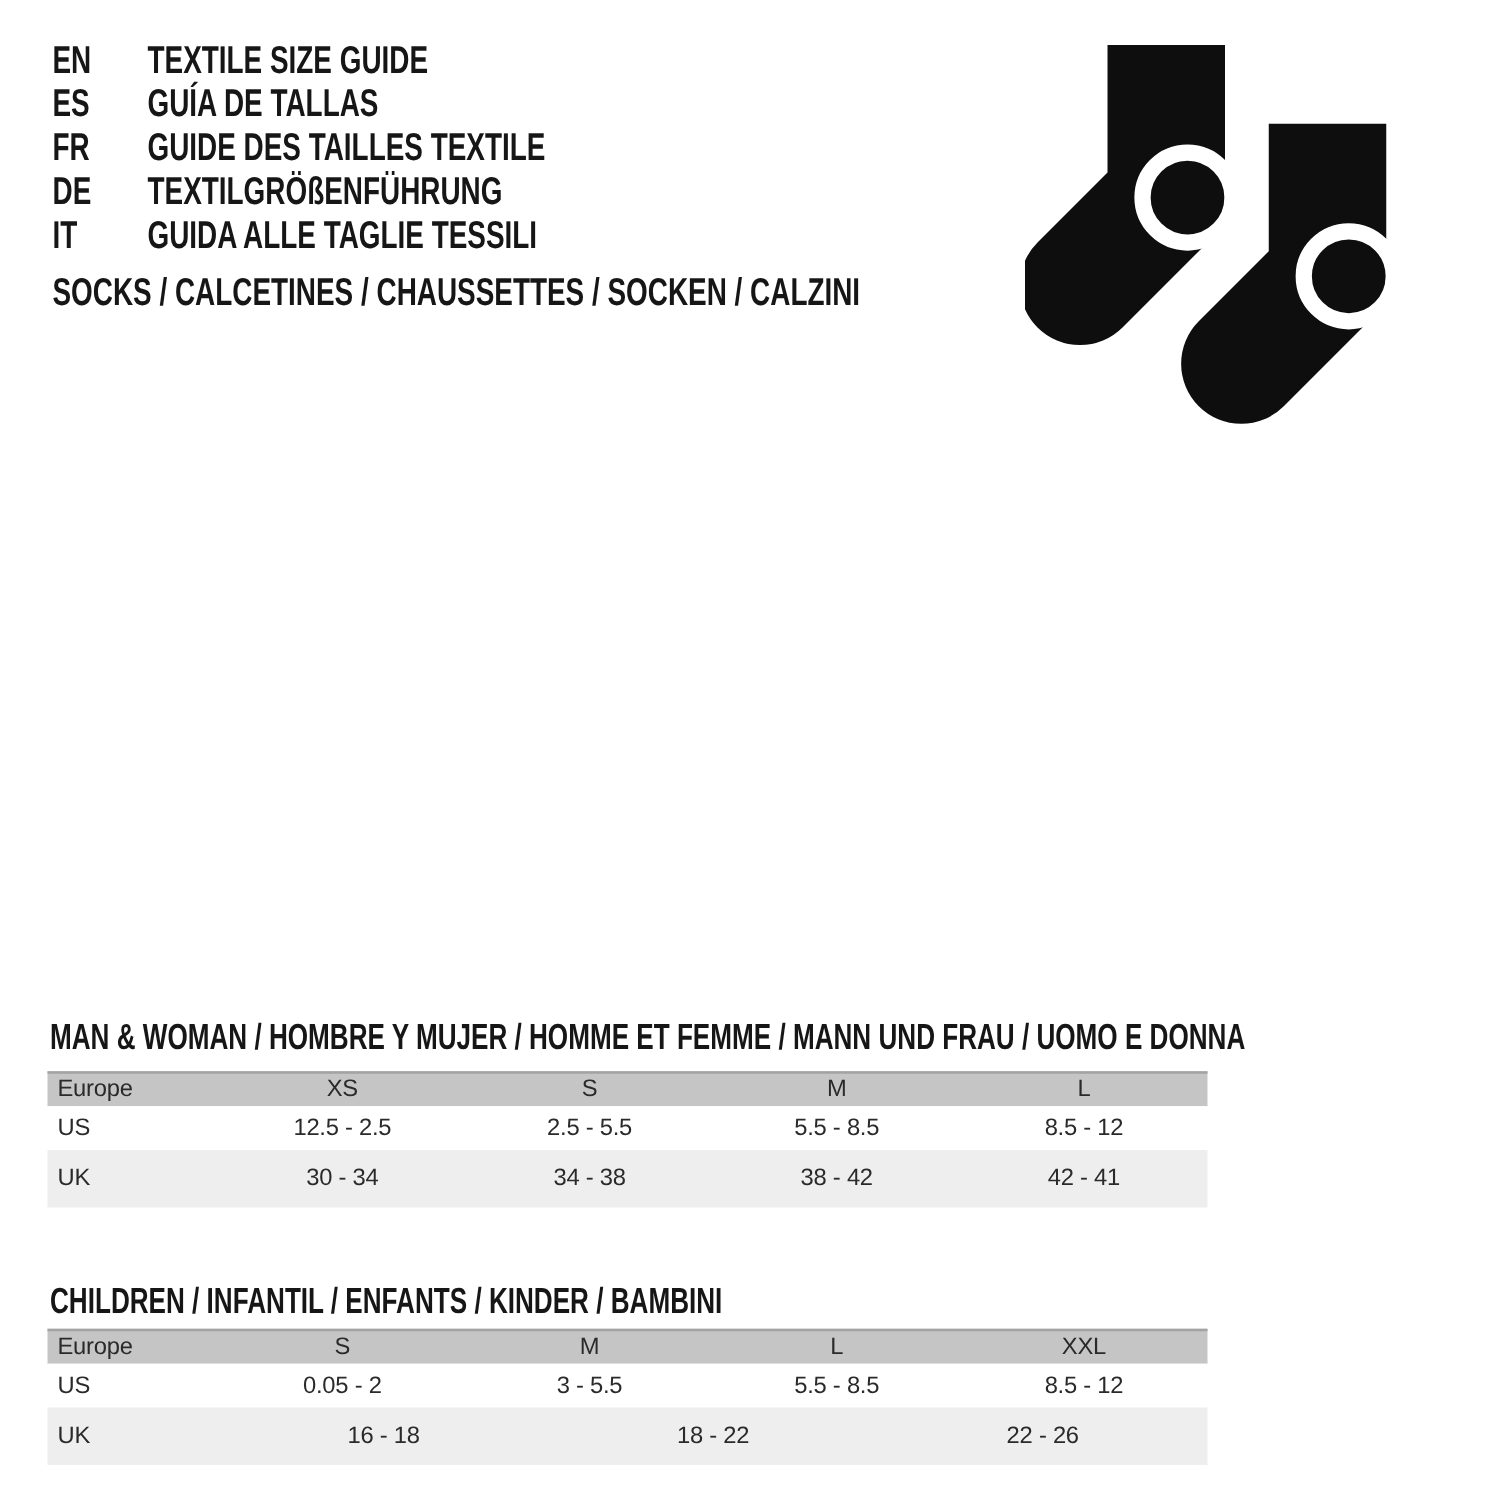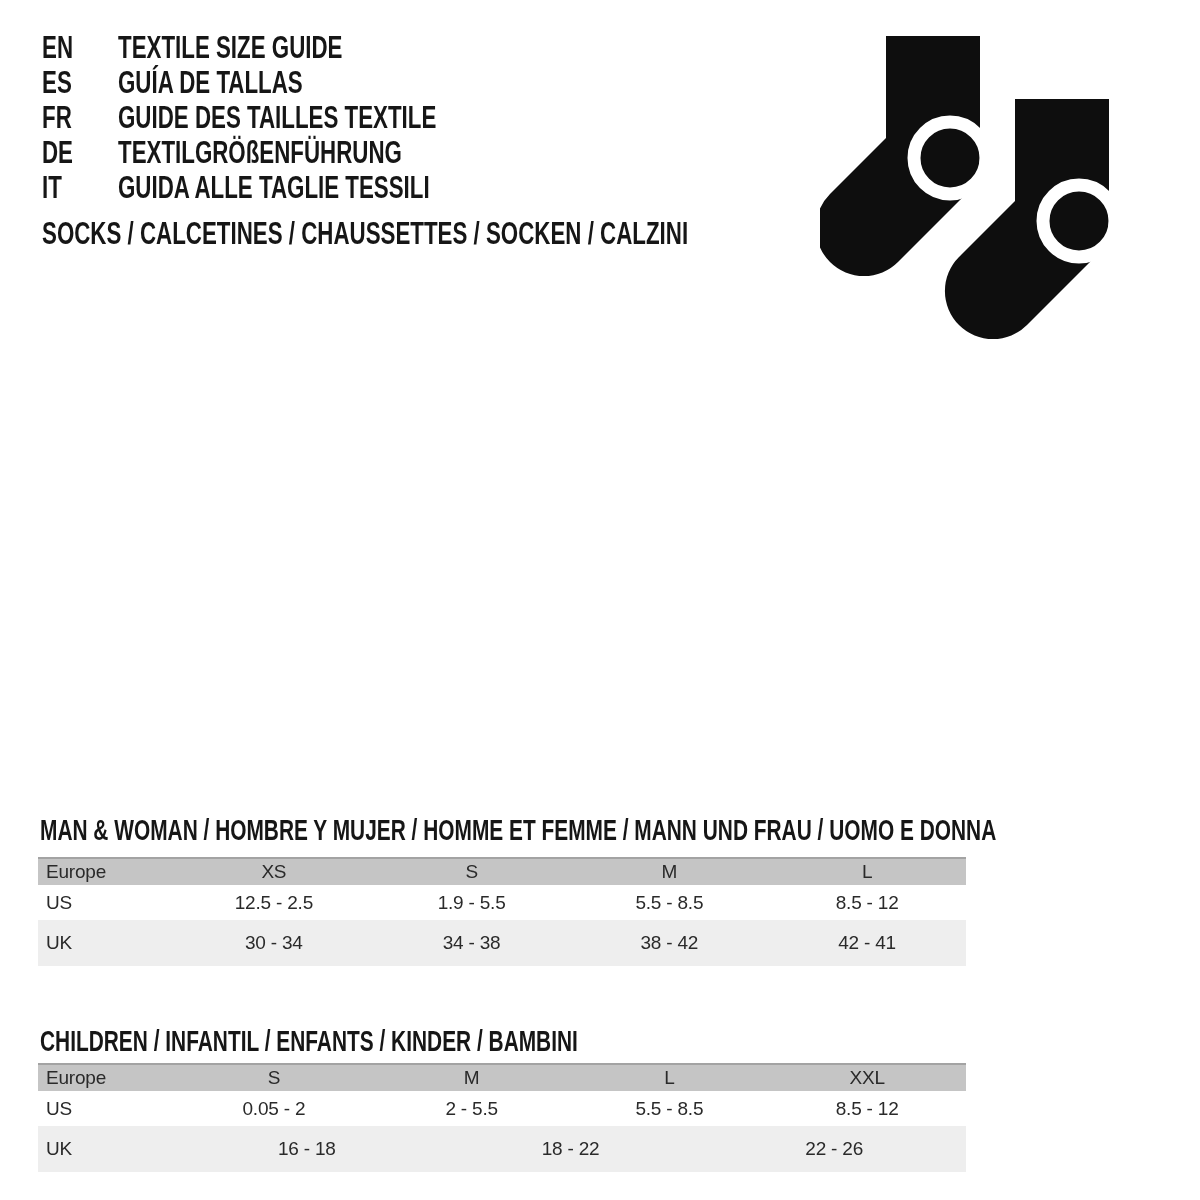--- a/index.html
+++ b/index.html
@@ -109,21 +109,21 @@
     <div class="t-row header">
       <div class="t-cell label-col">Europe</div>
       <div class="t-cell">XS</div>
       <div class="t-cell">S</div>
       <div class="t-cell">M</div>
       <div class="t-cell">L</div>
     </div>
     <div class="t-row row-a">
       <div class="t-cell label-col">US</div>
       <div class="t-cell">12.5 - 2.5</div>
-      <div class="t-cell">1.9 - 5.5</div>
+      <div class="t-cell">2.5 - 5.5</div>
       <div class="t-cell">5.5 - 8.5</div>
       <div class="t-cell">8.5 - 12</div>
     </div>
     <div class="t-row row-b">
       <div class="t-cell label-col">UK</div>
       <div class="t-cell">30 - 34</div>
       <div class="t-cell">34 - 38</div>
       <div class="t-cell">38 - 42</div>
       <div class="t-cell">42 - 41</div>
     </div>
@@ -136,21 +136,21 @@
     <div class="t-row header">
       <div class="t-cell label-col">Europe</div>
       <div class="t-cell">S</div>
       <div class="t-cell">M</div>
       <div class="t-cell">L</div>
       <div class="t-cell">XXL</div>
     </div>
     <div class="t-row row-a">
       <div class="t-cell label-col">US</div>
       <div class="t-cell">0.05 - 2</div>
-      <div class="t-cell">2 - 5.5</div>
+      <div class="t-cell">3 - 5.5</div>
       <div class="t-cell">5.5 - 8.5</div>
       <div class="t-cell">8.5 - 12</div>
     </div>
     <div class="t-row row-b">
       <div class="t-cell label-col">UK</div>
       <div class="t-cell">16 - 18</div>
       <div class="t-cell">18 - 22</div>
       <div class="t-cell">22 - 26</div>
     </div>
   </div>

